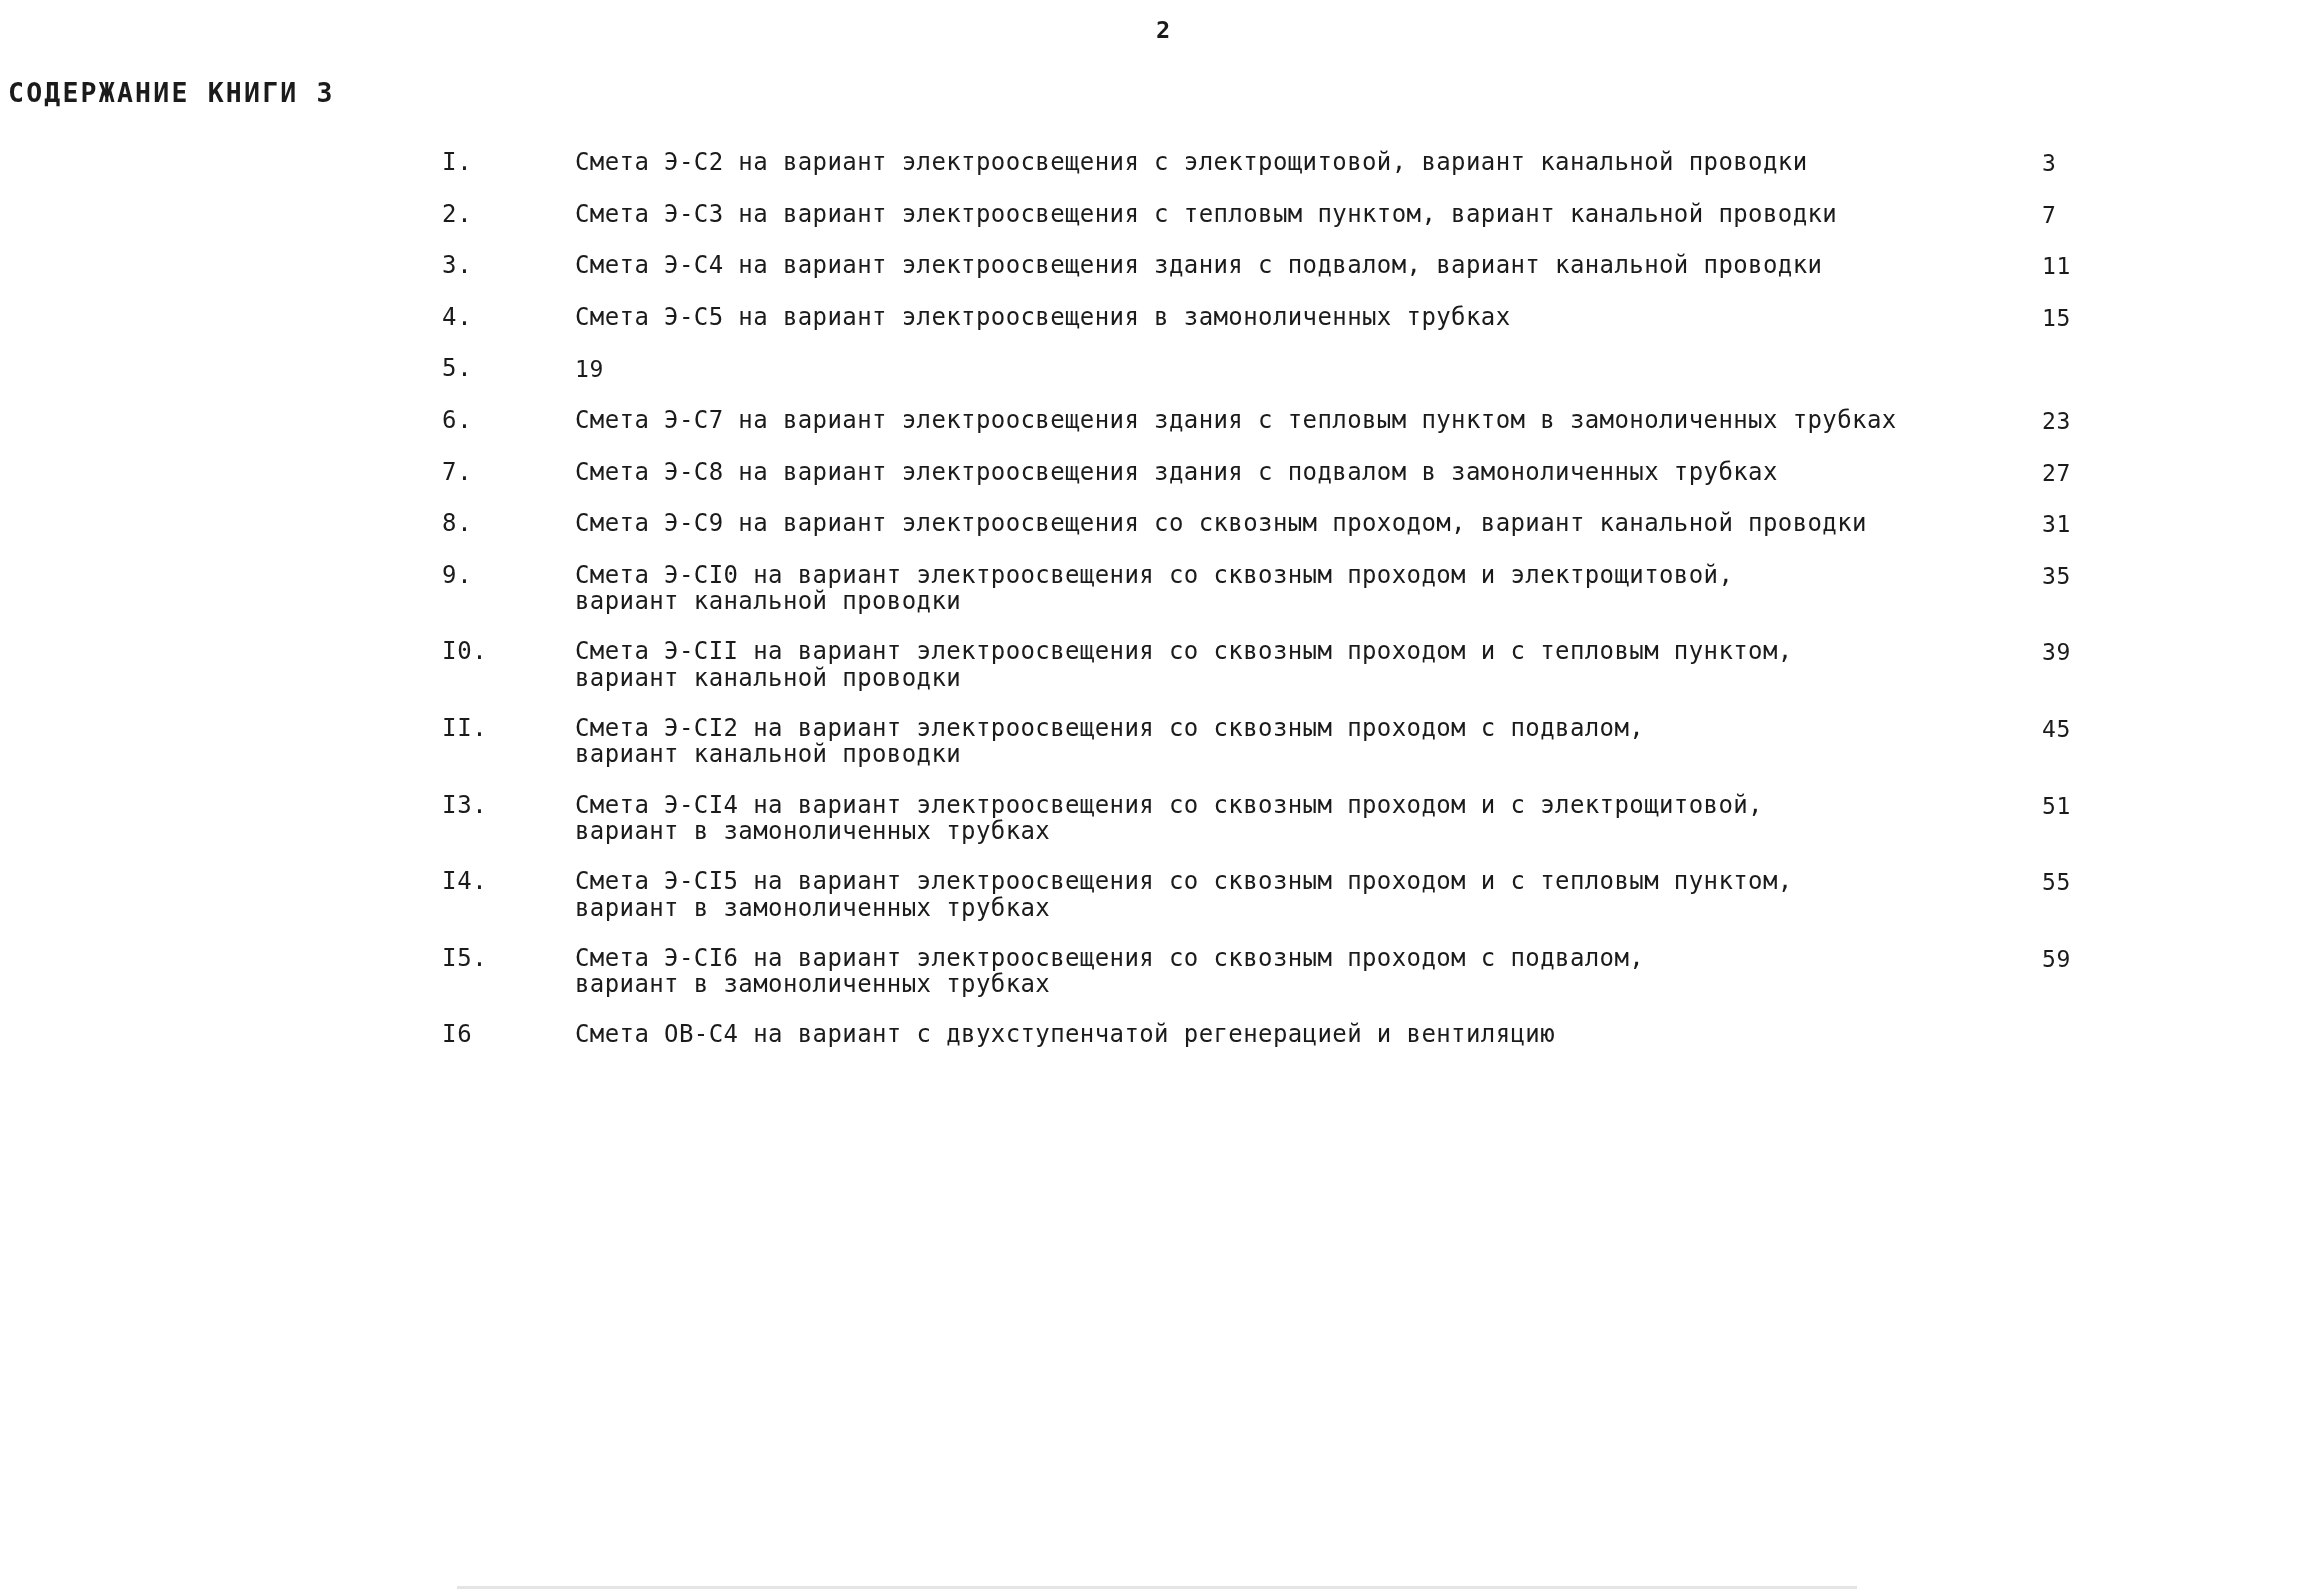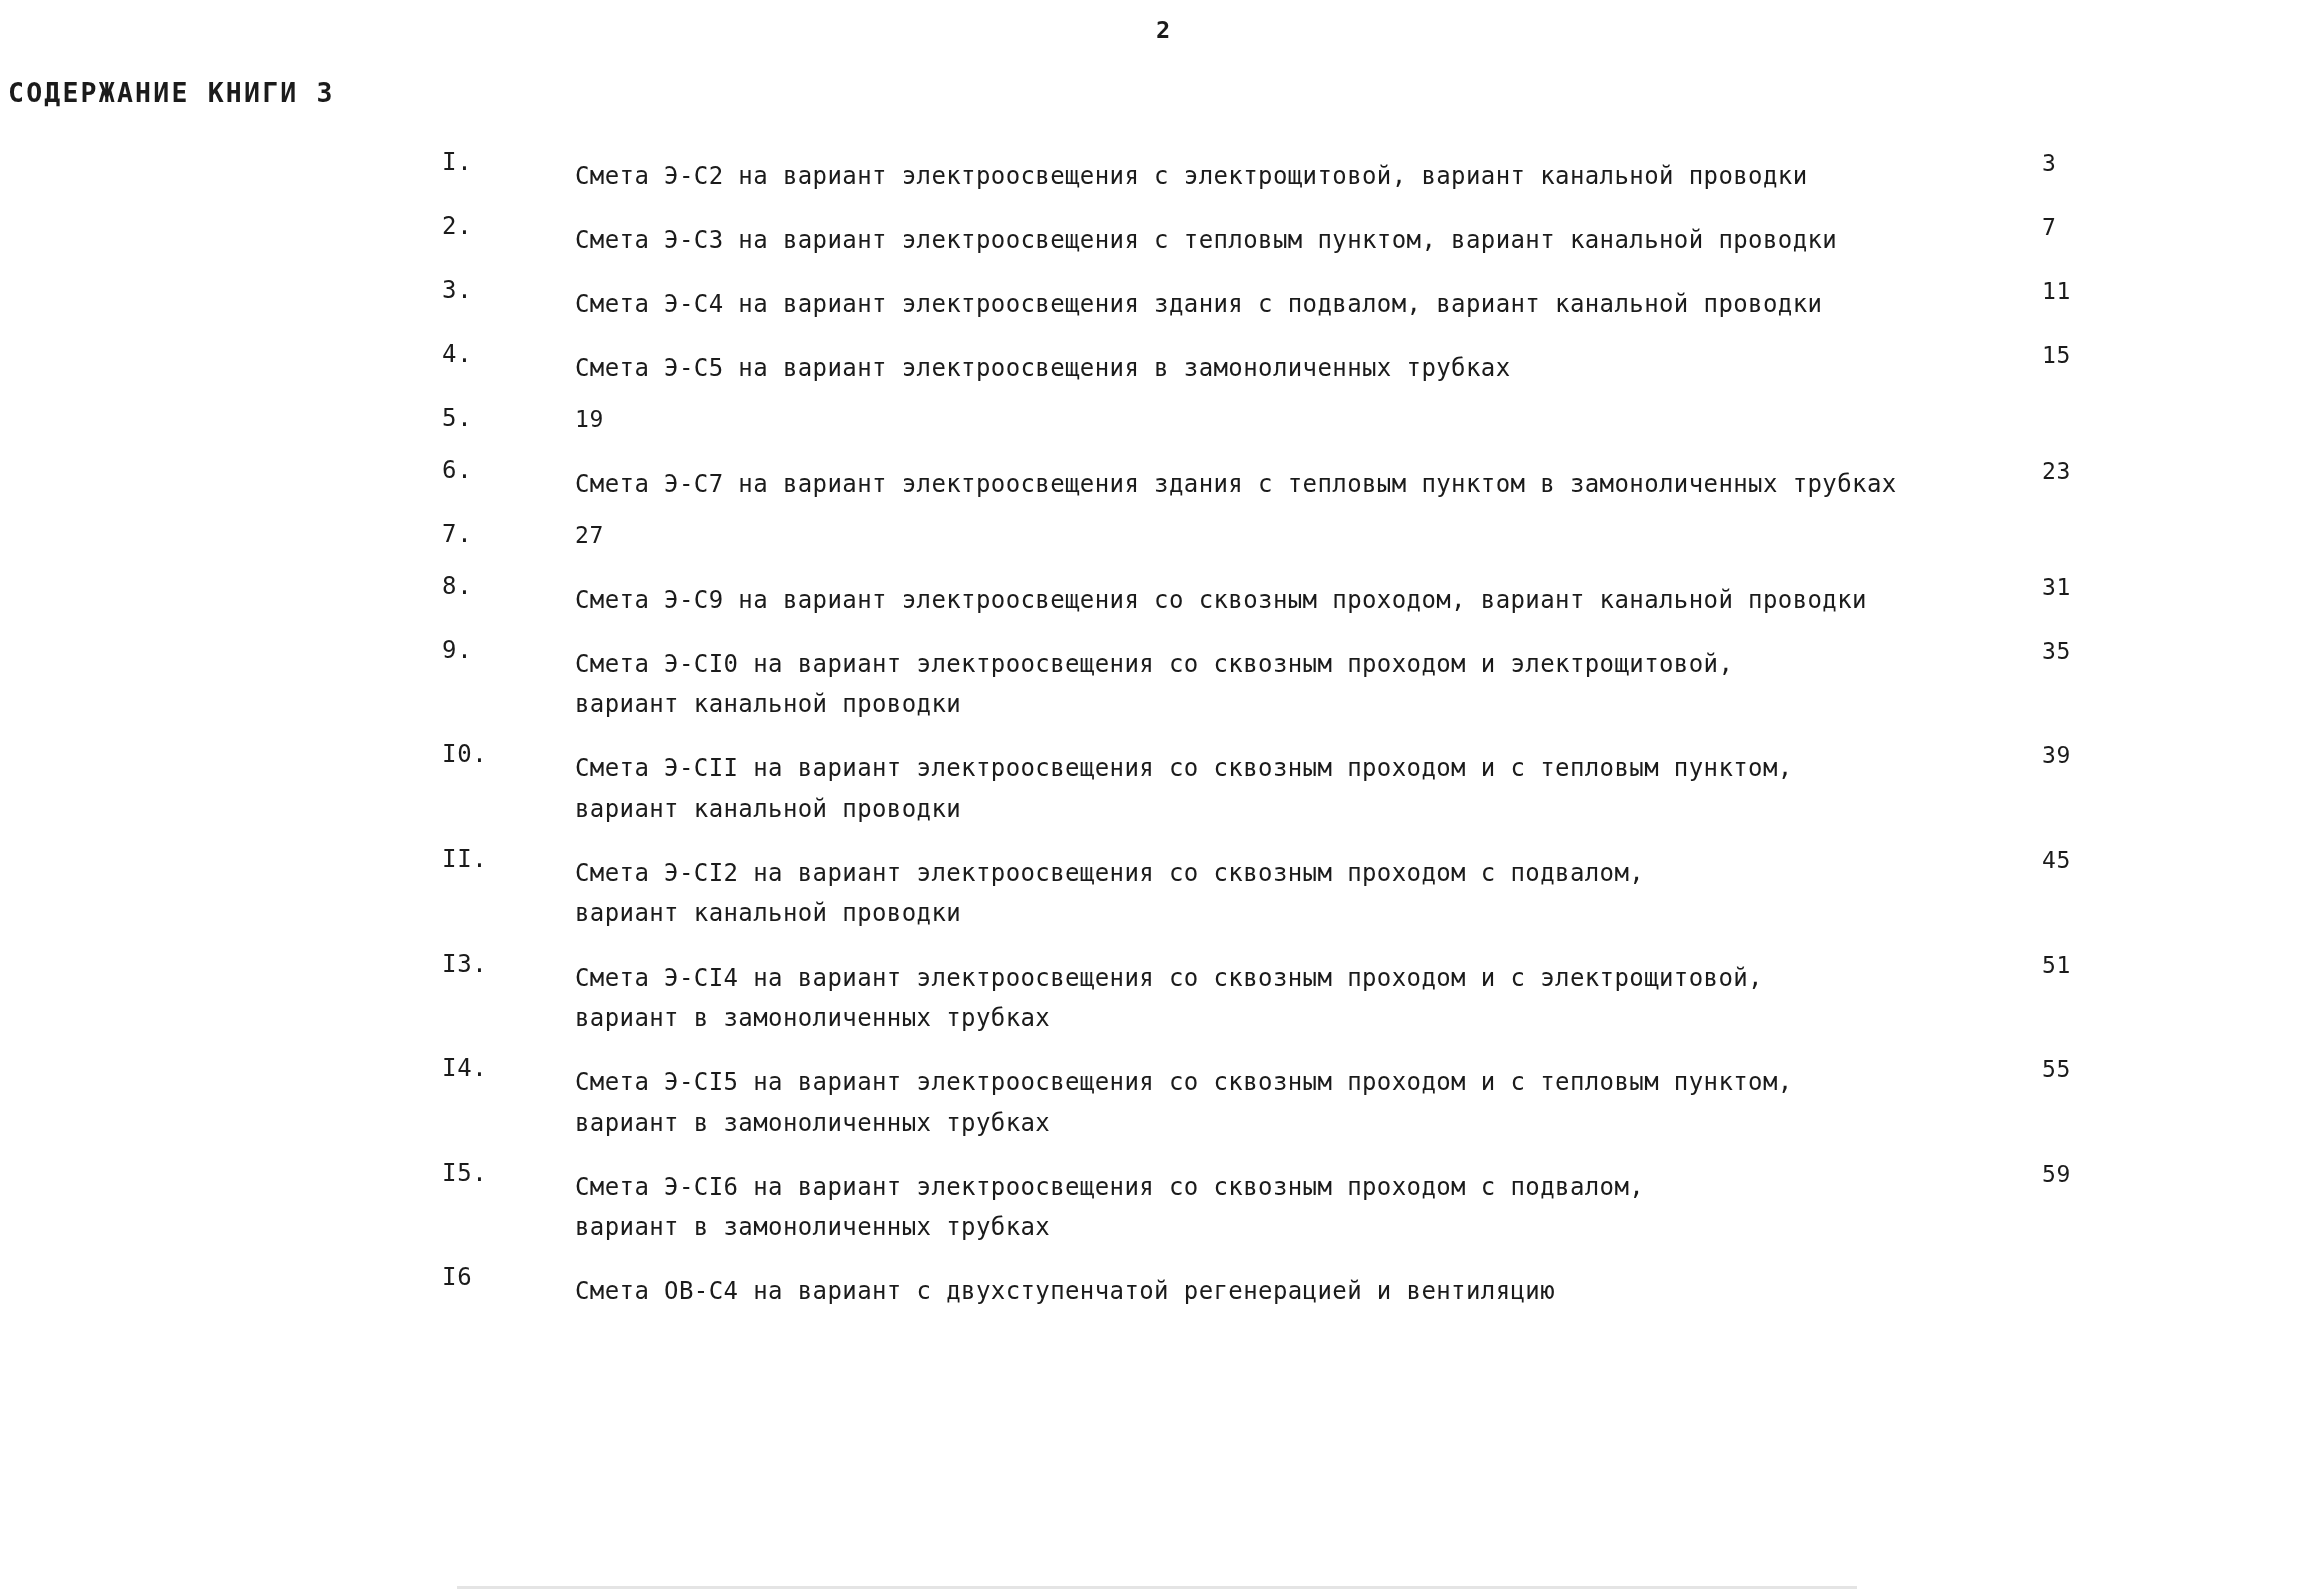--- a/index.html
+++ b/index.html
@@ -54,21 +54,20 @@
   .txt {
     width: 1467px;
     flex: 0 0 1467px;
     font-size: 24px;
     line-height: 26.5px;
     letter-spacing: 0.4px;
   }
   .txt .l {
     display: block;
     white-space: nowrap;
-    margin-top: 14px;
   }
   .txt .l:empty { display: none; }
   .pg {
     flex: 1 1 auto;
     font-size: 23px;
     line-height: 28px;
     letter-spacing: 0.7px;
   }
   .bottom-scan-edge {
     position: absolute;
@@ -131,20 +130,23 @@
     <div class="row">
       <span class="num">6.</span>
       <span class="txt">
           <span class="l">Смета Э-С7 на вариант электроосвещения здания с тепловым пунктом в замоноличенных трубках</span>
         </span>
       <span class="pg">23</span>
     </div>
 
     <div class="row">
       <span class="num">7.</span>
+      <span class="txt">
+          <span class="l">Смета Э-С8 на вариант электроосвещения здания с подвалом в замоноличенных трубках</span>
+        </span>
       <span class="pg">27</span>
     </div>
 
     <div class="row">
       <span class="num">8.</span>
       <span class="txt">
           <span class="l">Смета Э-С9 на вариант электроосвещения со сквозным проходом, вариант канальной проводки</span>
         </span>
       <span class="pg">31</span>
     </div>

